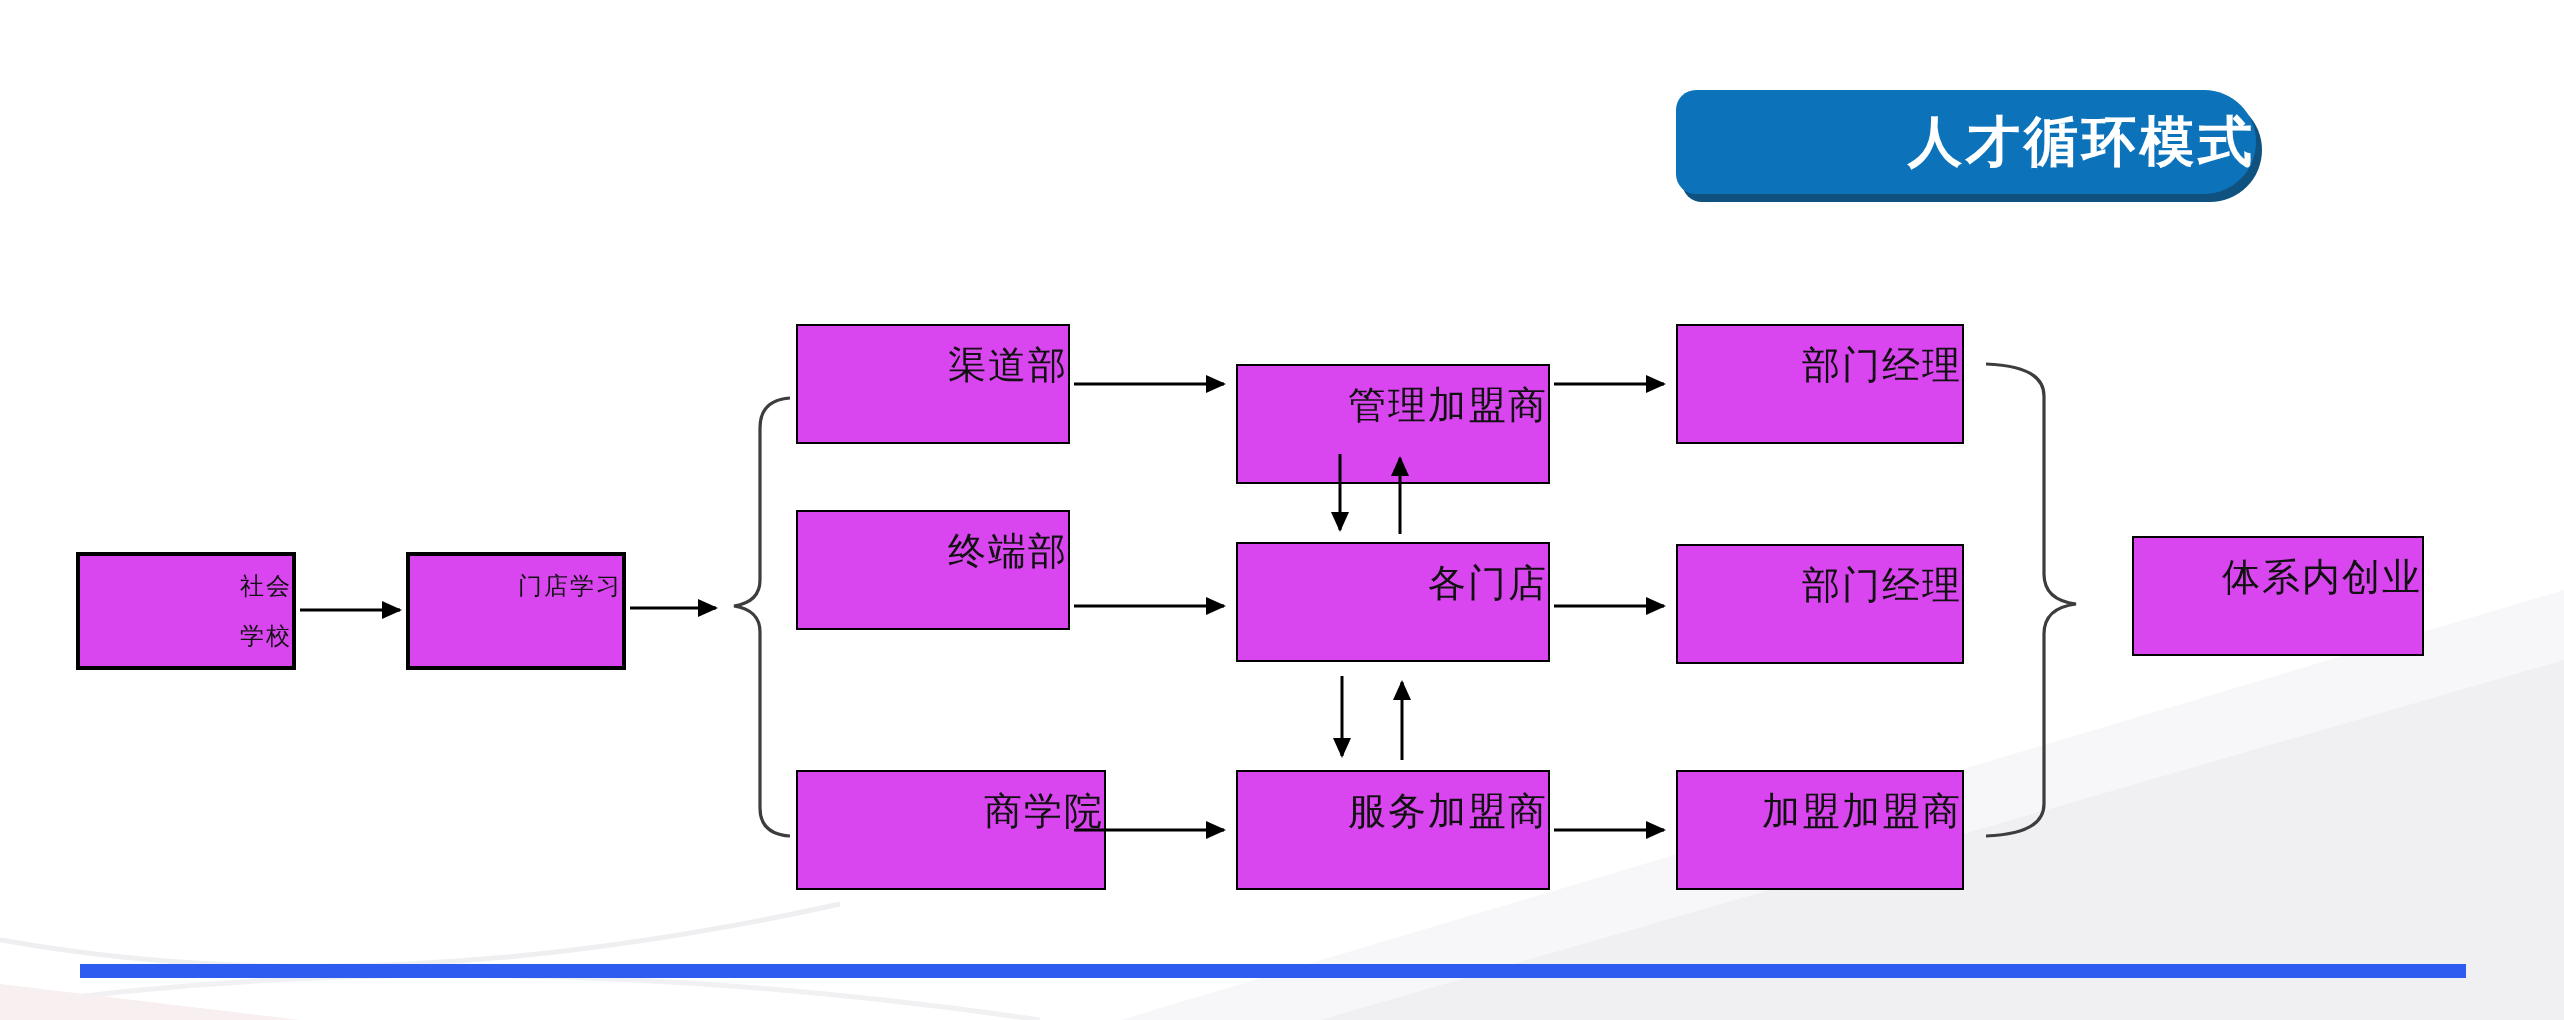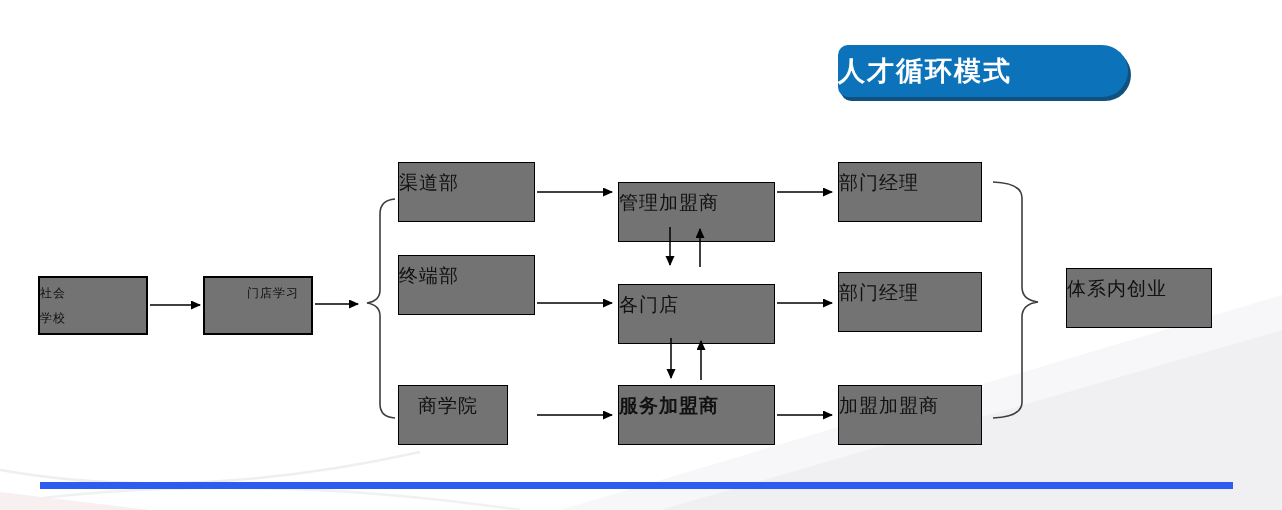--- a/index.html
+++ b/index.html
@@ -9,41 +9,41 @@
   }
   #deco-svg,#link-svg{position:absolute;left:0;top:0;width:1282px;height:510px;pointer-events:none;}
   #deco-svg{z-index:0;}
   #link-svg{z-index:2;}
 
   .banner{
     position:absolute;left:838px;top:45px;width:290px;height:52px;z-index:3;
     background:#0C73BA;border-radius:10px 26px 26px 10px;
     box-shadow:3px 4px 0 #10527F;
     color:#ffffff;font-family:"Liberation Sans","DejaVu Sans",sans-serif;
-    font-weight:bold;font-size:27px;line-height:52px;text-align:left;letter-spacing:2px;
+    font-weight:bold;font-size:27px;line-height:52px;text-align:right;letter-spacing:2px;
   }
 
   .box{
-    position:absolute;z-index:2;background:#737373;border:1.5px solid #000000;
-    box-sizing:border-box;text-align:left;color:#111111;
+    position:absolute;z-index:2;background:#d946ef;border:1.5px solid #000000;
+    box-sizing:border-box;text-align:right;color:#111111;
     font-size:19px;padding-top:7px;letter-spacing:1px;
   }
   .entry{border-width:2px;font-size:12px;}
   .two-line{white-space:pre-line;line-height:25px;padding-top:3px;}
 
   .b-social    {left:38px; top:276px;width:110px;height:59px;}
   .b-store     {left:203px;top:276px;width:110px;height:59px;padding-left:42px;}
   .b-r1c1{left:398px;top:162px;width:137px;height:60px;}
   .b-r1c2{left:618px;top:162px;width:157px;height:60px;margin-top:20px;}
   .b-r1c3{left:838px;top:162px;width:144px;height:60px;}
   .b-r2c1{left:398px;top:255px;width:137px;height:60px;font-family:Liberation Mono, monospace;}
-  .b-r2c2{left:618px;top:284px;width:157px;height:60px;}
+  .b-r2c2{left:618px;top:271px;width:157px;height:60px;}
   .b-r2c3{left:838px;top:272px;width:144px;height:60px;}
-  .b-r3c1{left:398px;top:385px;width:110px;height:60px;padding-left:19px;}
-  .b-r3c2{left:618px;top:385px;width:157px;height:60px;font-weight:bold;}
+  .b-r3c1{left:398px;top:385px;width:155px;height:60px;padding-left:19px;}
+  .b-r3c2{left:618px;top:385px;width:157px;height:60px;}
   .b-r3c3{left:838px;top:385px;width:144px;height:60px;}
   .b-outcome{left:1066px;top:268px;width:146px;height:60px;}
 
   .bottom-bar{
     position:absolute;left:40px;top:482px;width:1193px;height:7px;
     background:#2E5BF0;z-index:3;
   }
 </style>
 </head>
 <body>

